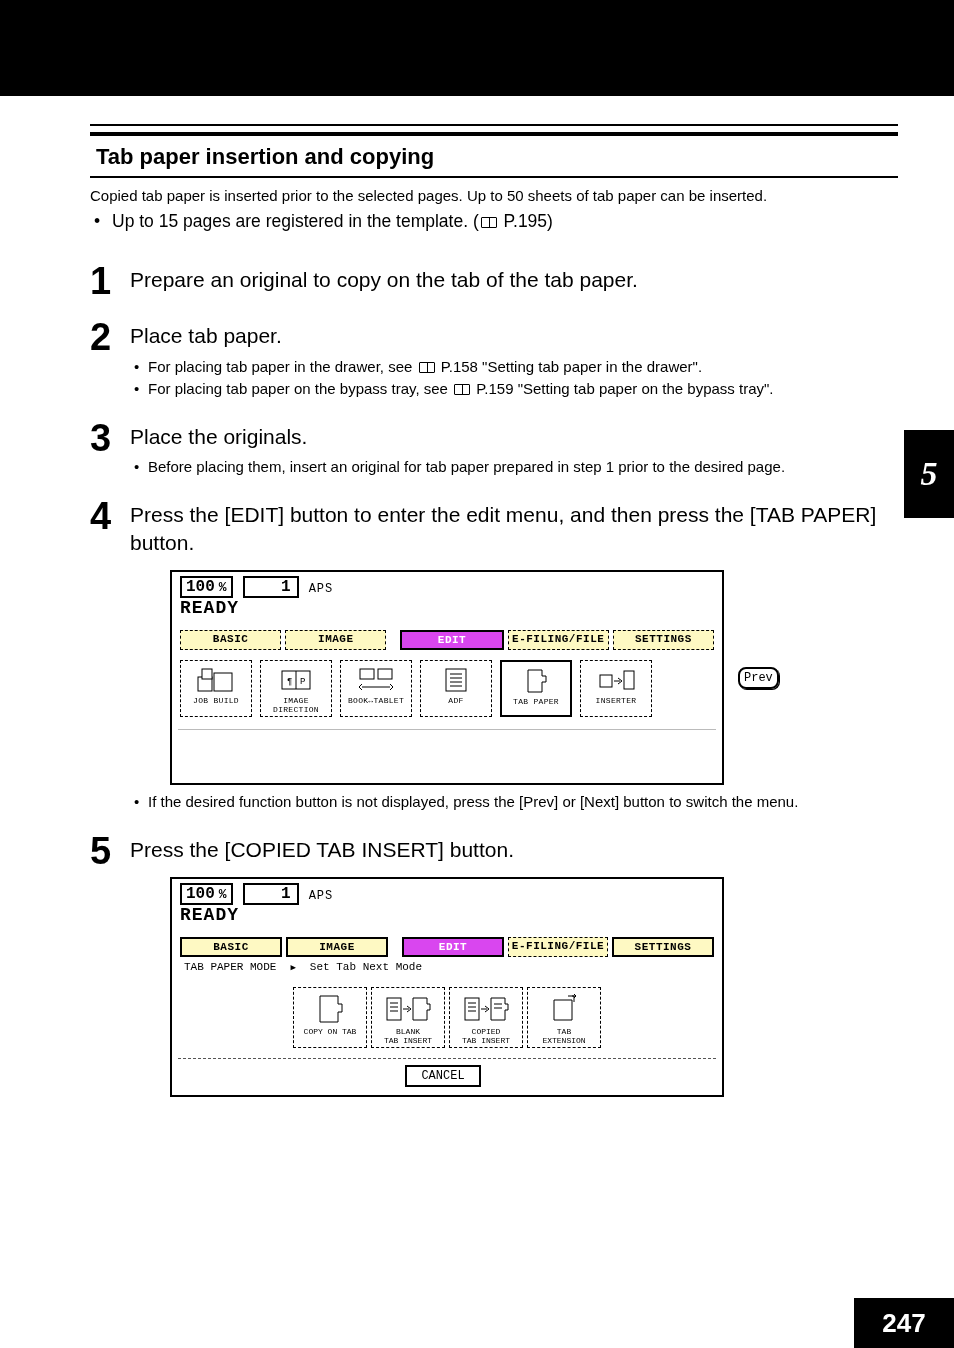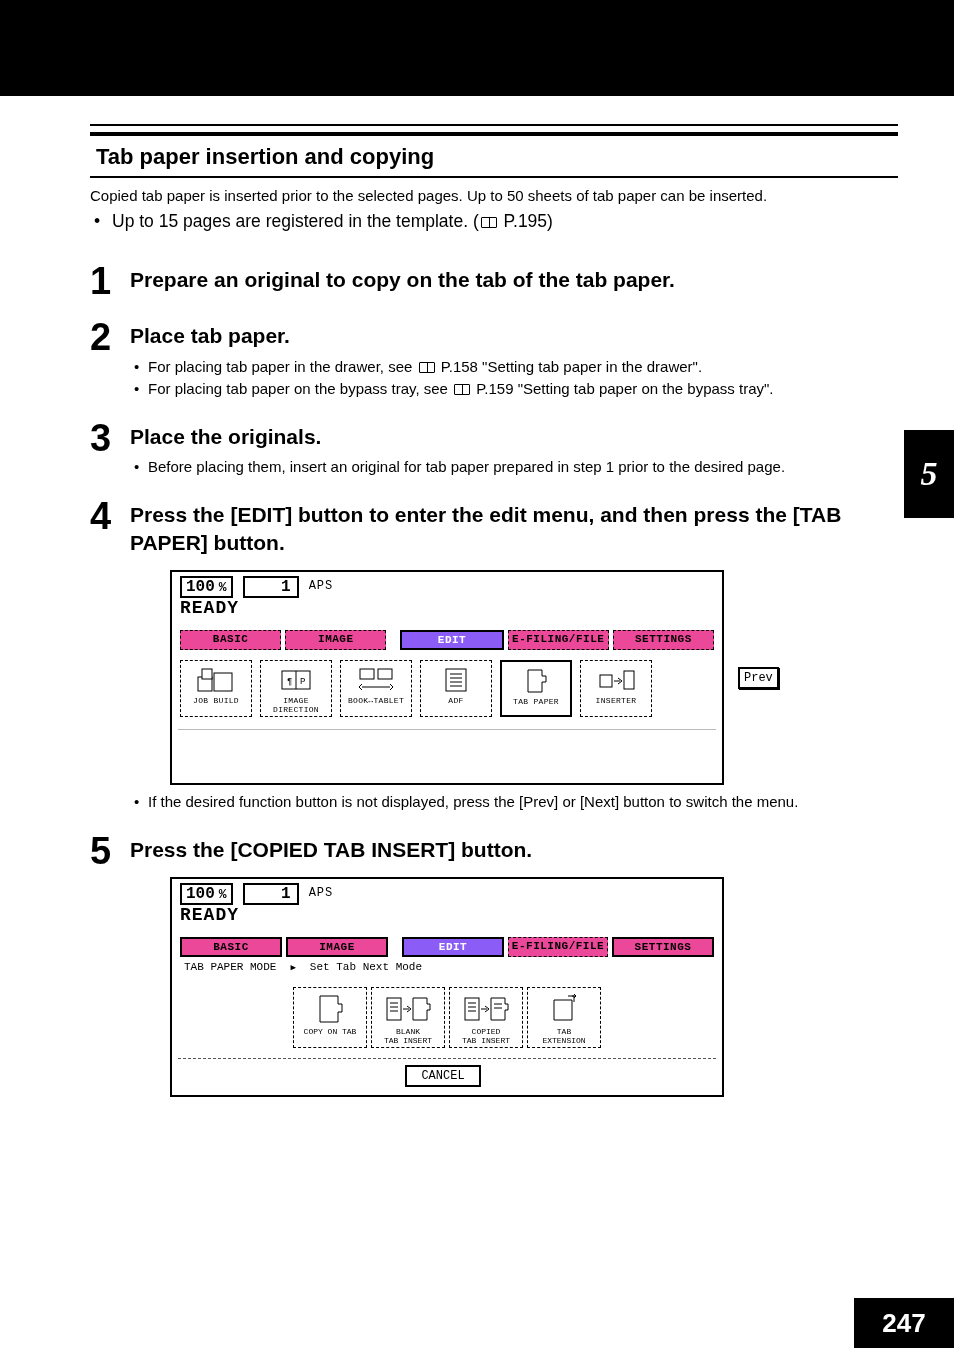--- a/index.html
+++ b/index.html
@@ -12,46 +12,46 @@
   .subhead-wrap { border-bottom: 2px solid #000; padding: 6px 0 6px 6px; margin-top: 2px; }
   .subhead { font-size: 22px; font-weight: bold; }
   .para { font-size: 15px; line-height: 1.35; margin-top: 8px; }
   .bullets { margin-top: 4px; padding-left: 0; }
   .bullets li { font-size: 17.5px; list-style: none; position: relative; padding-left: 22px; line-height: 1.35; }
   .bullets li::before { content: "•"; position: absolute; left: 4px; top: 0; }
   .steps { margin-top: 28px; }
   .step { display: flex; align-items: flex-start; margin-top: 18px; }
   .step-num { font-size: 38px; font-weight: bold; width: 40px; text-align: left; flex-shrink: 0; line-height: 1; }
   .step-body { flex: 1; padding-top: 4px; }
-  .step-title { font-size: 21px; font-weight: bold; line-height: 1.32; }
+  .step-title { font-size: 21px; font-weight: normal; line-height: 1.32; }
   .step-sub { margin-top: 6px; }
   .step-sub li { font-size: 15px; list-style: none; position: relative; padding-left: 18px; line-height: 1.5; }
   .step-sub li::before { content: "•"; position: absolute; left: 4px; top: 0; }
   .book-icon { display: inline-block; width: 16px; height: 11px; border: 1px solid #000; border-radius: 1px; position: relative; vertical-align: -1px; margin: 0 2px; }
   .book-icon::after { content: ""; position: absolute; left: 50%; top: 0; bottom: 0; width: 1px; background: #000; }
 
   .screen-wrap { margin: 14px 0 6px 40px; display: flex; align-items: center; gap: 14px; }
   .screen { border: 2px solid #000; width: 554px; background: #fff; font-family: "Courier New", monospace; }
-  .screen .hdr { display: flex; align-items: center; gap: 10px; padding: 4px 8px 0 8px; }
+  .screen .hdr { display: flex; align-items: flex-end; gap: 10px; padding: 4px 8px 0 8px; }
   .hdr-box { border: 2px solid #000; padding: 0 4px; font-size: 16px; font-weight: bold; background: #fff; display: inline-flex; align-items: baseline; gap: 4px; }
   .hdr-pct { font-size: 13px; }
   .hdr-count { border: 2px solid #000; font-size: 16px; font-weight: bold; padding: 0 6px; min-width: 56px; text-align: right; }
   .hdr-aps { font-size: 12px; letter-spacing: 1px; padding-bottom: 2px; }
   .ready { font-size: 18px; font-weight: bold; letter-spacing: 1px; padding: 0 8px 6px 8px; }
   .tabs-row { display: flex; gap: 4px; padding: 0 8px; margin-top: 6px; }
-  .tab { flex: 1; border: 2px solid #000; text-align: center; font-size: 11px; font-weight: bold; padding: 2px 0; letter-spacing: 0.5px; background: #ec4899; }
-  .tab.active { background: #8b5cf6; color: #fff; margin-left: 10px; }
+  .tab { flex: 1; border: 2px solid #000; text-align: center; font-size: 11px; font-weight: bold; padding: 2px 0; letter-spacing: 0.5px; background: #fef9c3; }
+  .tab.active { background: #d946ef; color: #fff; margin-left: 10px; }
   .tab.dashed { border-style: dashed; border-width: 1.5px; }
   .icon-row { display: flex; gap: 8px; padding: 10px 8px 6px 8px; }
   .icon-btn { border: 1.5px dashed #000; width: 72px; display: flex; flex-direction: column; align-items: center; padding: 4px 2px 2px 2px; }
   .icon-btn.solid { border-style: solid; border-width: 2px; }
   .icon-btn .glyph { width: 100%; height: 30px; display: flex; align-items: center; justify-content: center; }
   .icon-btn .lbl { font-size: 8px; text-align: center; line-height: 1.05; margin-top: 2px; letter-spacing: 0.3px; }
   .screen .spacer { height: 50px; border-top: 1px solid #bbb; margin: 6px 6px 4px 6px; }
-  .prev-btn { border: 2px solid #000; border-radius: 0; font-size: 12px; padding: 2px 4px; font-family: "Courier New", monospace; box-shadow: 1px 1px 0 #000; }
+  .prev-btn { border: 2px solid #000; border-radius: 8px; font-size: 12px; padding: 2px 4px; font-family: "Courier New", monospace; box-shadow: 1px 1px 0 #000; }
 
   .screen2 { width: 554px; }
   .tp-row { display: flex; align-items: center; gap: 14px; padding: 4px 12px; font-size: 11px; }
   .tp-row .tri { font-size: 9px; }
   .mode-row { display: flex; gap: 4px; justify-content: center; padding: 10px 8px 6px 8px; }
   .mode-btn { border: 1.5px dashed #000; width: 74px; display: flex; flex-direction: column; align-items: center; padding: 4px 2px 2px 2px; }
   .mode-btn .glyph { width: 100%; height: 34px; display: flex; align-items: center; justify-content: center; }
   .mode-btn .lbl { font-size: 8px; text-align: center; line-height: 1.05; margin-top: 2px; }
   .sep-dash { border-top: 1px dashed #555; margin: 4px 6px 0 6px; }
   .cancel-row { text-align: center; padding: 6px 8px 8px 0; }

